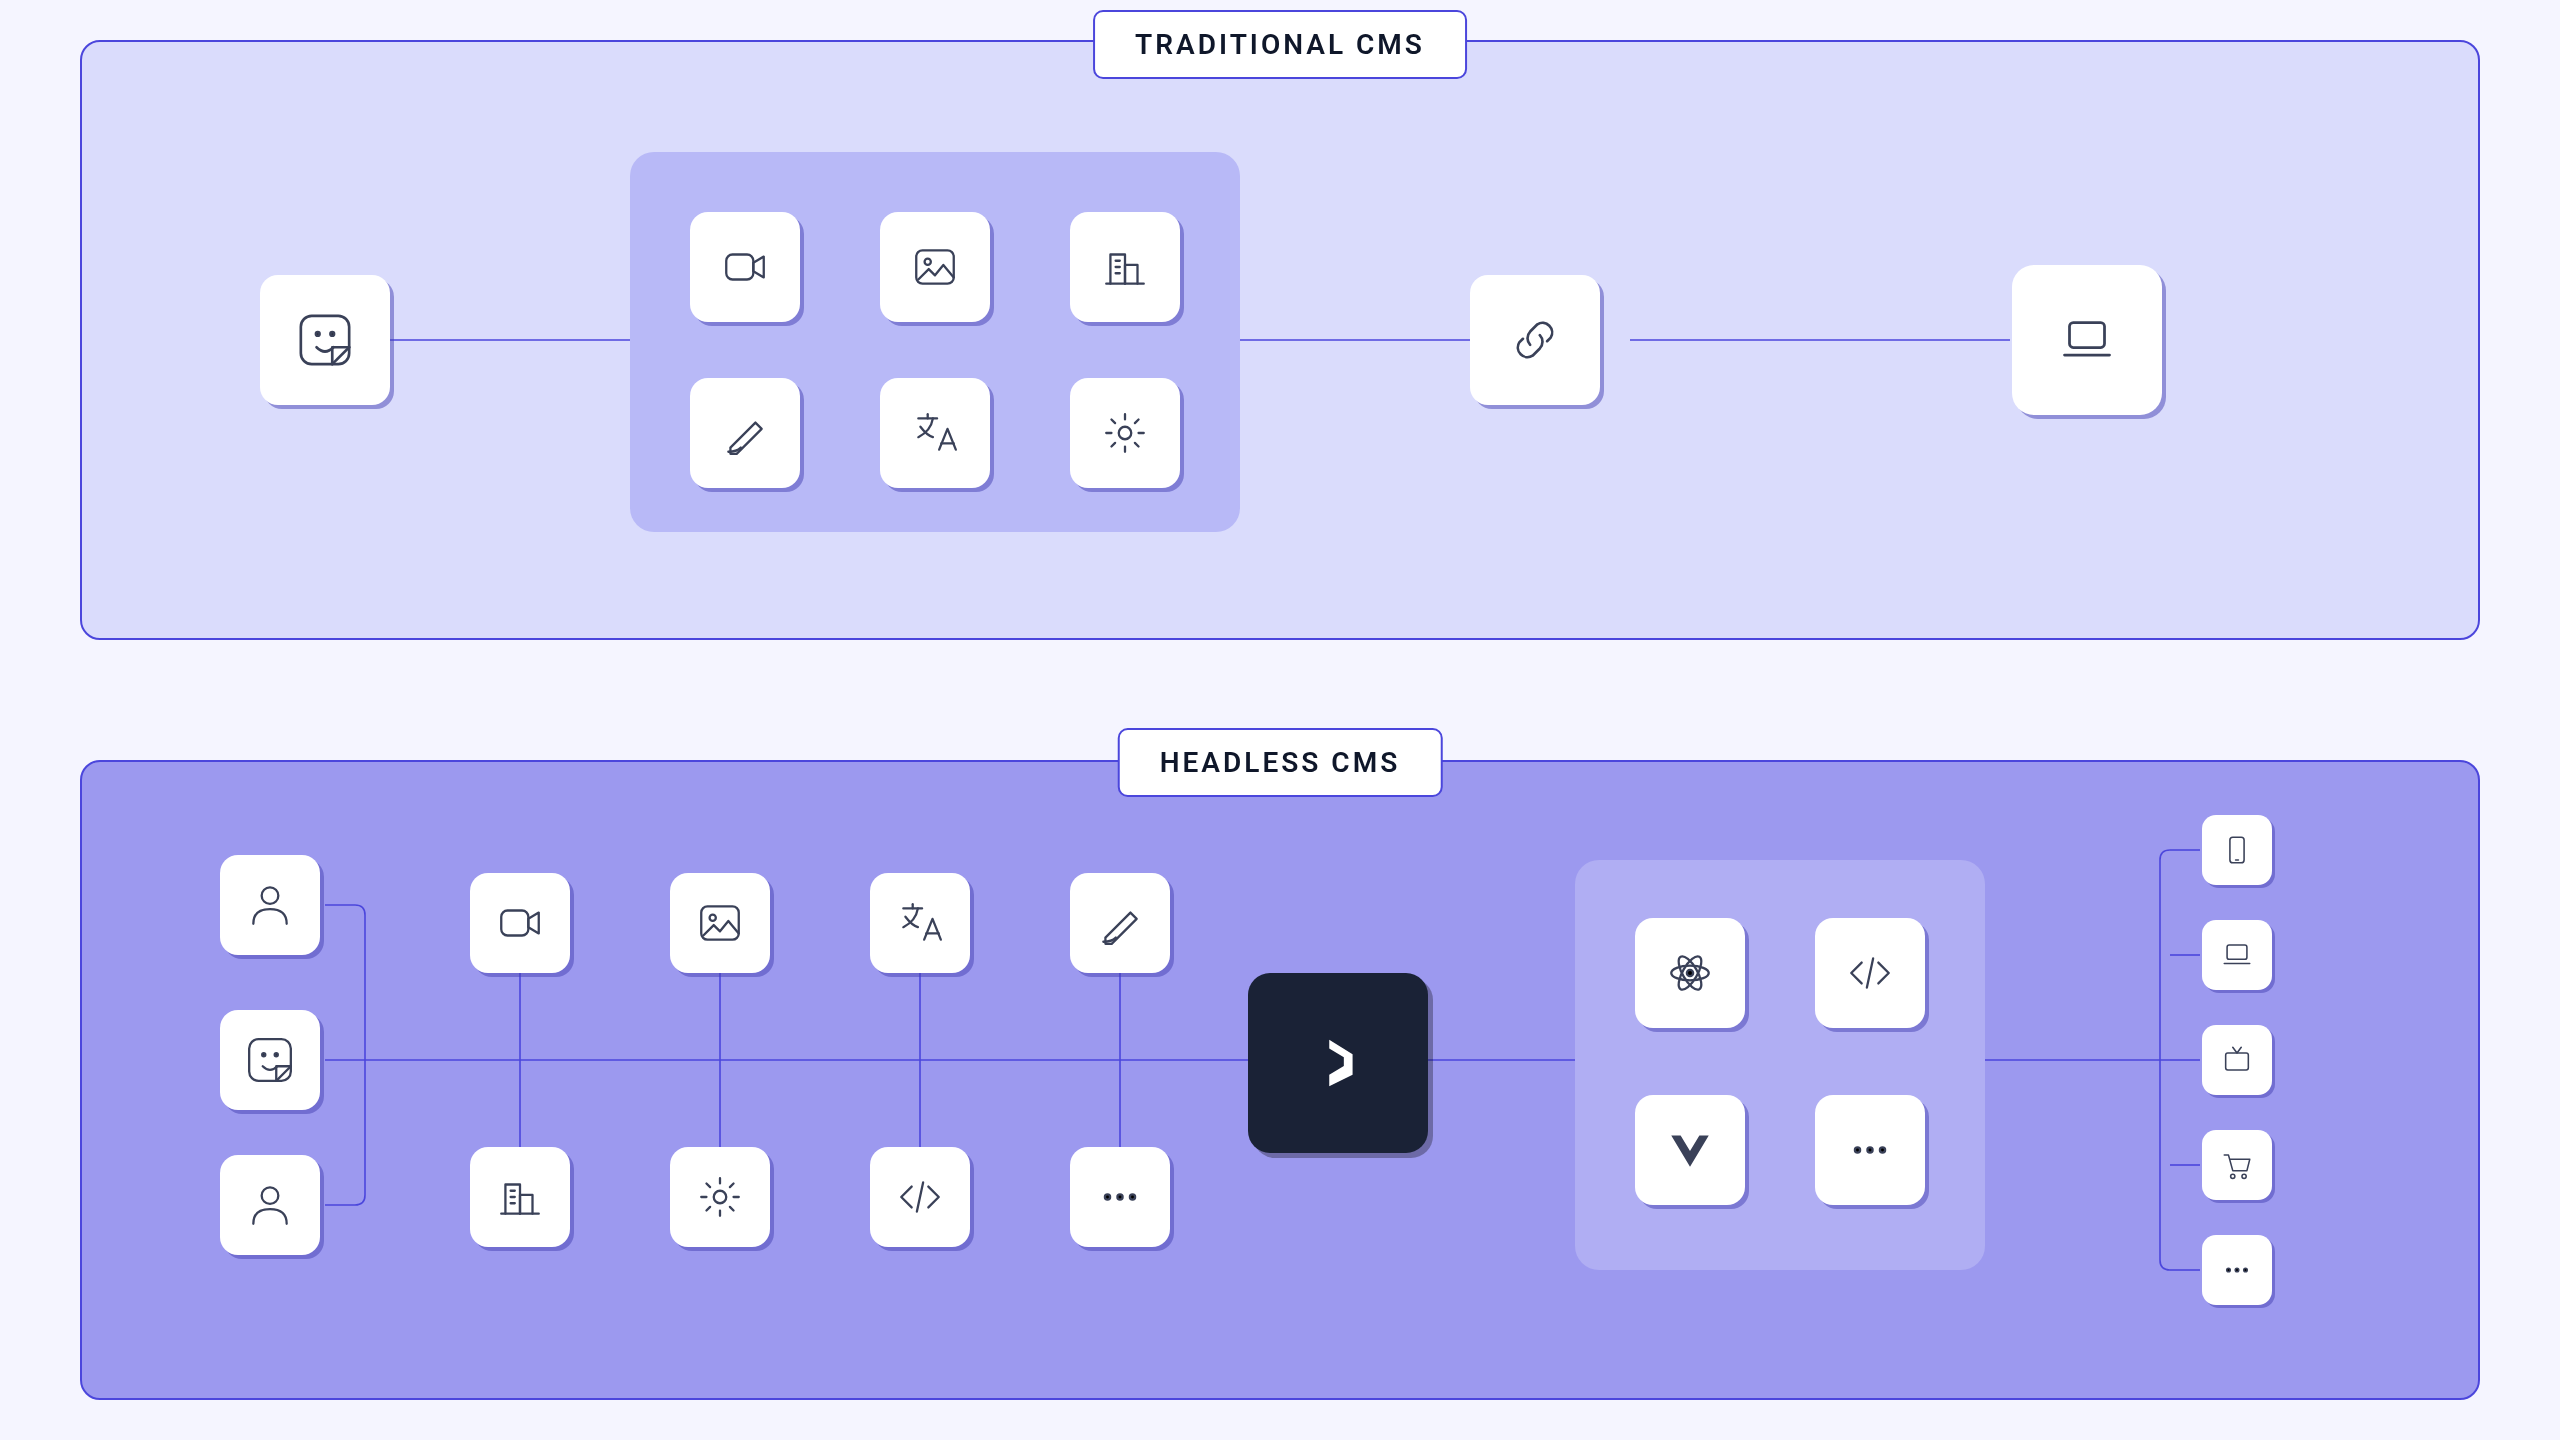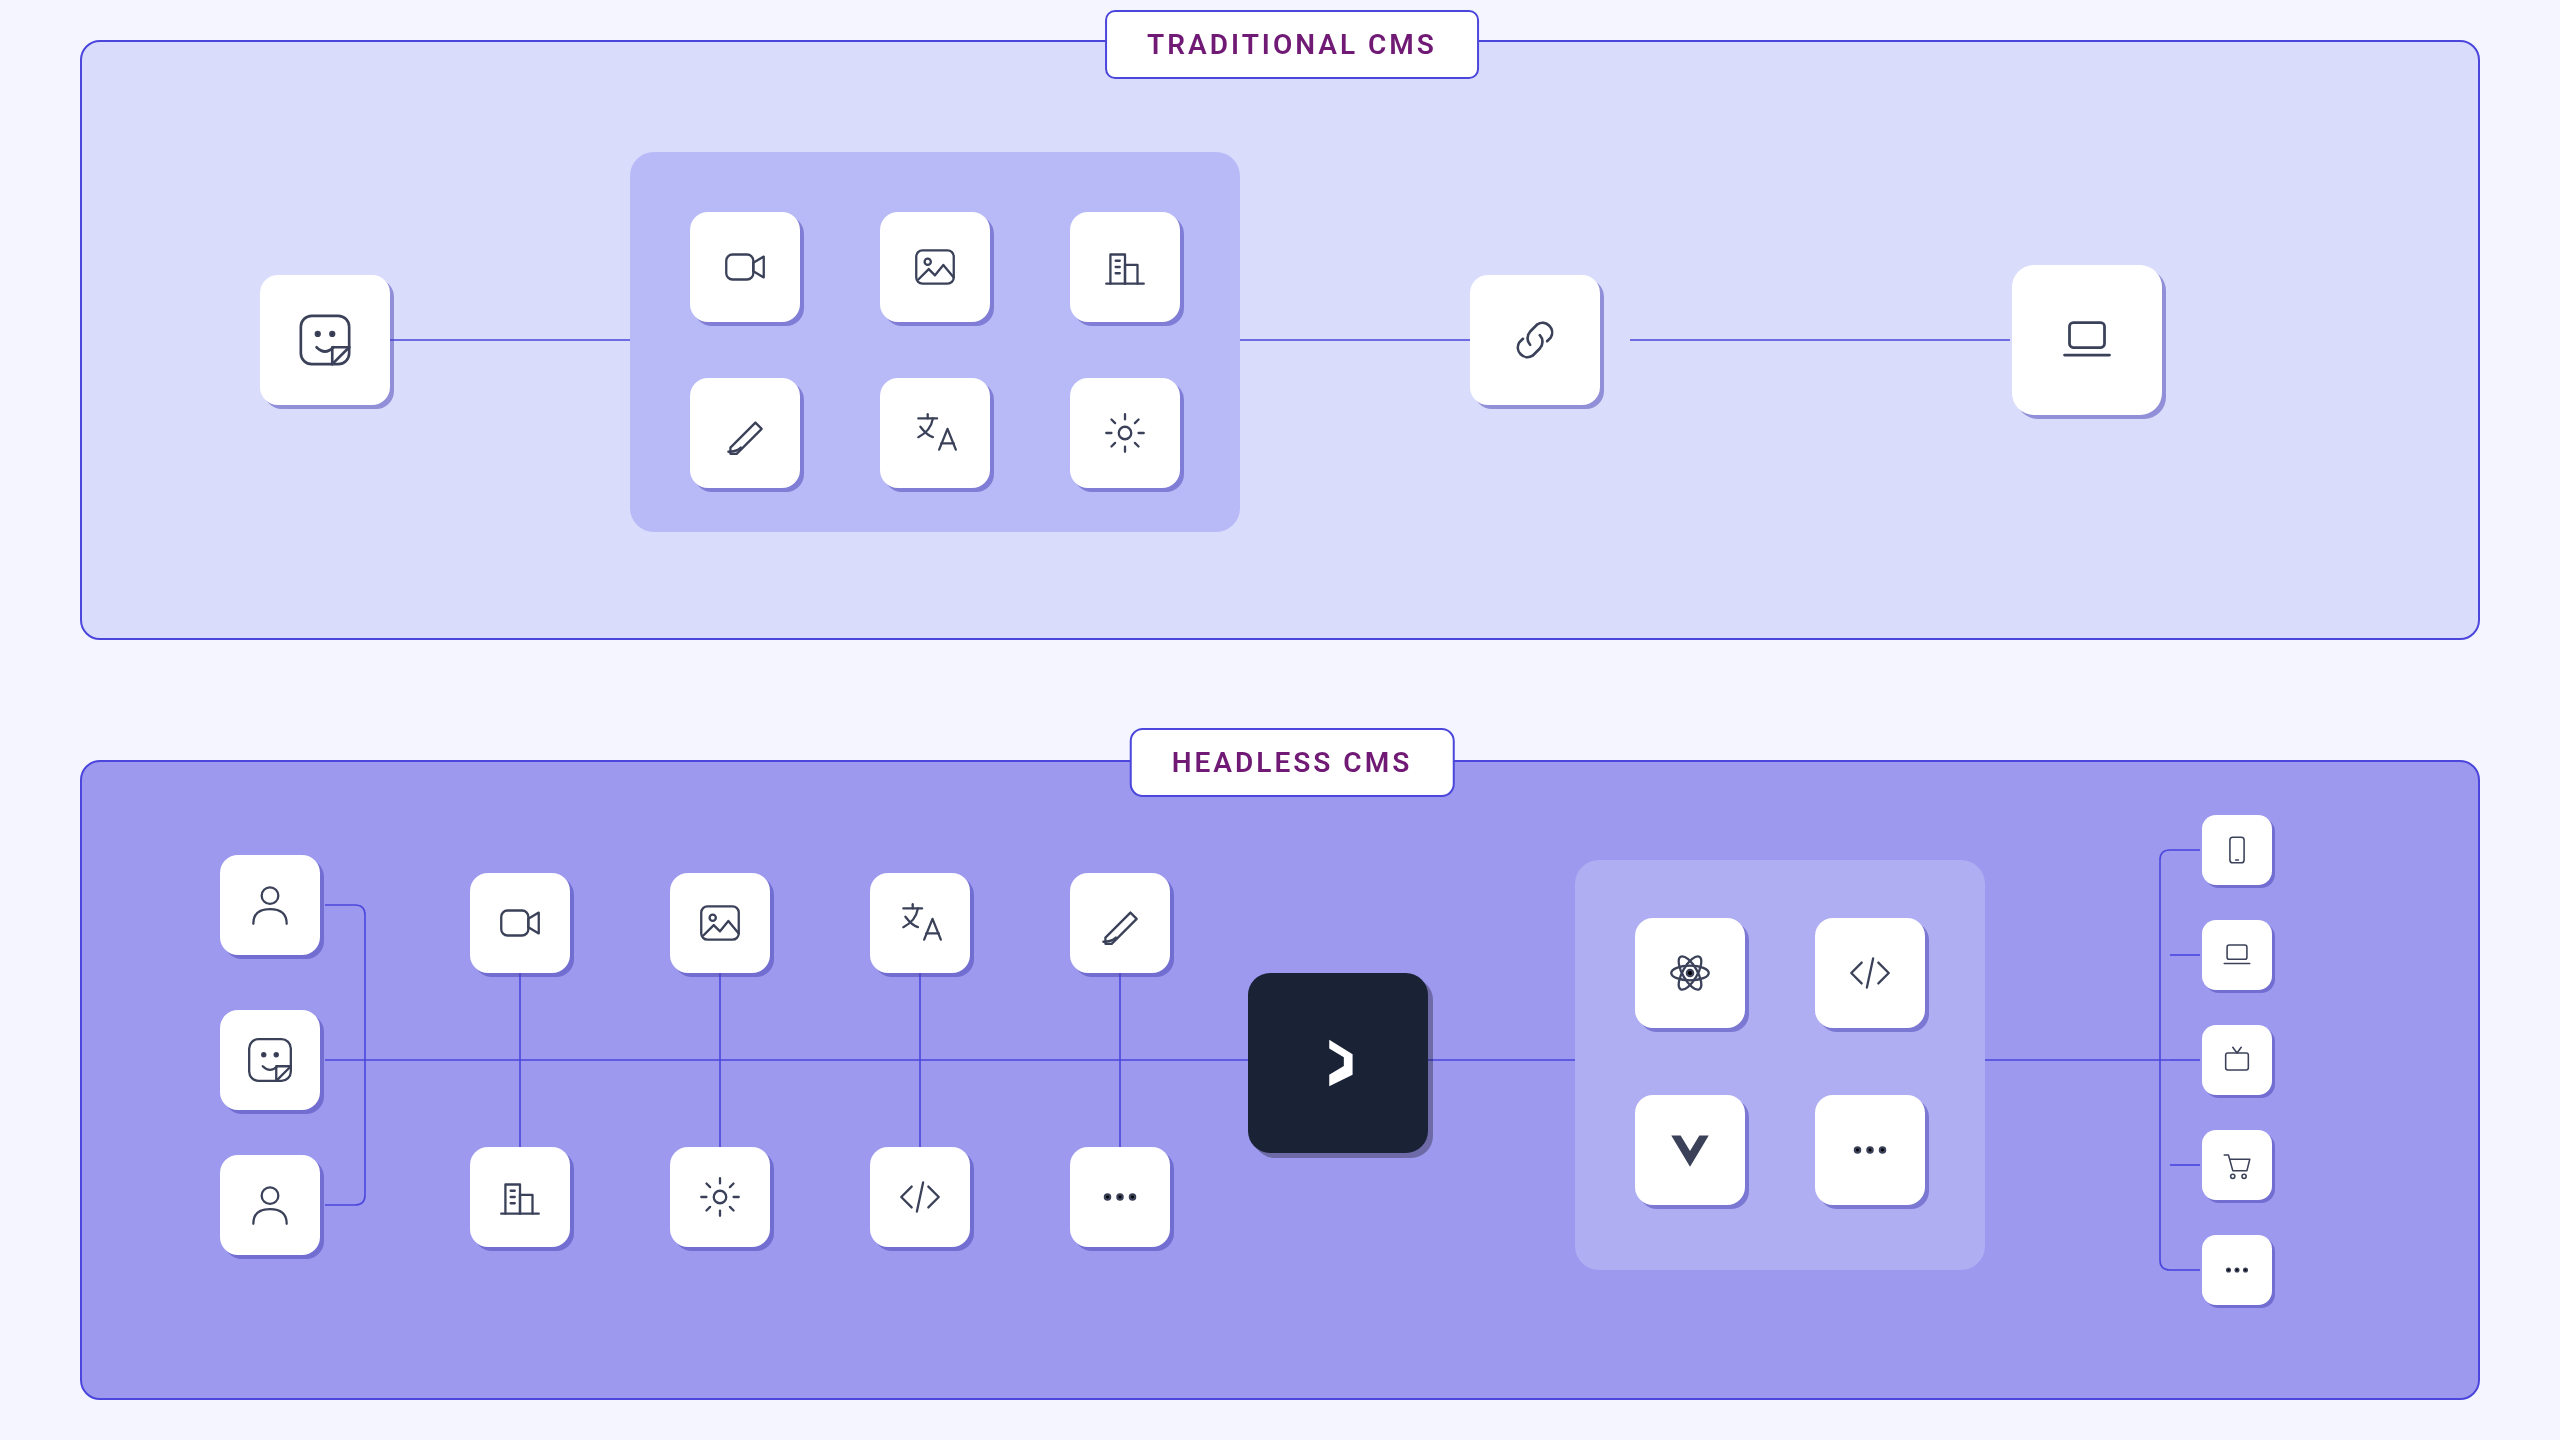--- a/index.html
+++ b/index.html
@@ -29,28 +29,27 @@
   }
   .label-pill {
     position: absolute;
     background: #fff;
     border: 2px solid #4b46dc;
     border-radius: 10px;
     padding: 16px 40px;
     font-size: 28px;
     font-weight: 600;
     letter-spacing: 3px;
-    color: #701a75;
+    color: #0f172a;
     left: 50%;
     transform: translateX(-50%);
     white-space: nowrap;
-    margin-left: 12px;
   }
   .label-traditional { top: 10px; }
-  .label-headless { top: 728px; border-radius: 13px; }
+  .label-headless { top: 728px; }
 
   .tile {
     position: absolute;
     background: #fff;
     border-radius: 18px;
     box-shadow: 4px 4px 0 0 rgba(69,66,180,0.5);
     display: flex;
     align-items: center;
     justify-content: center;
   }

